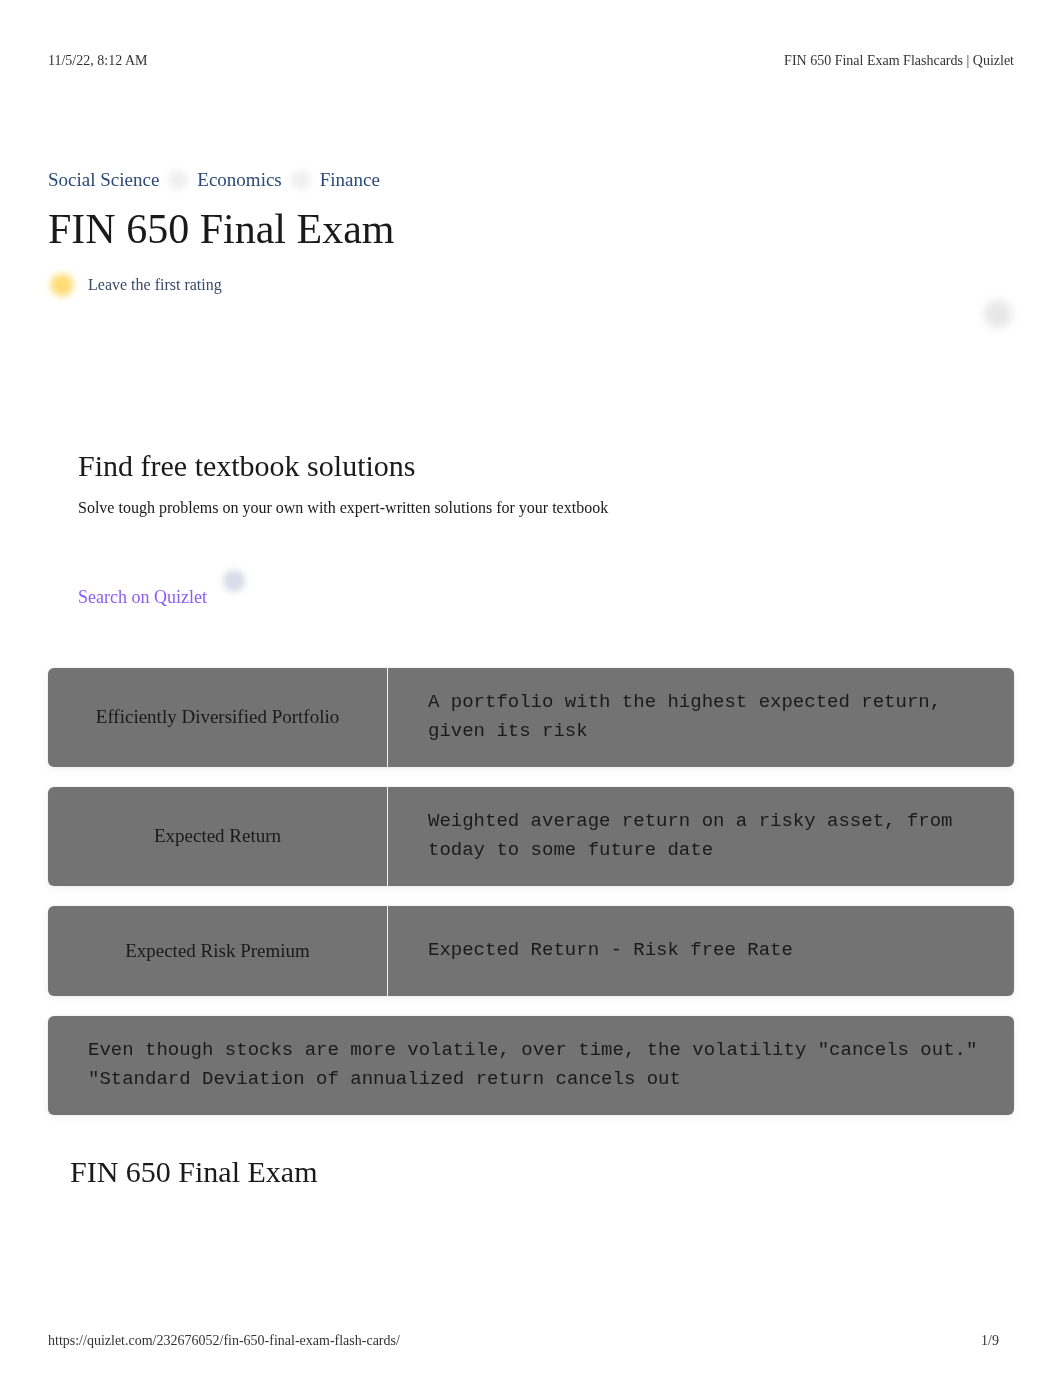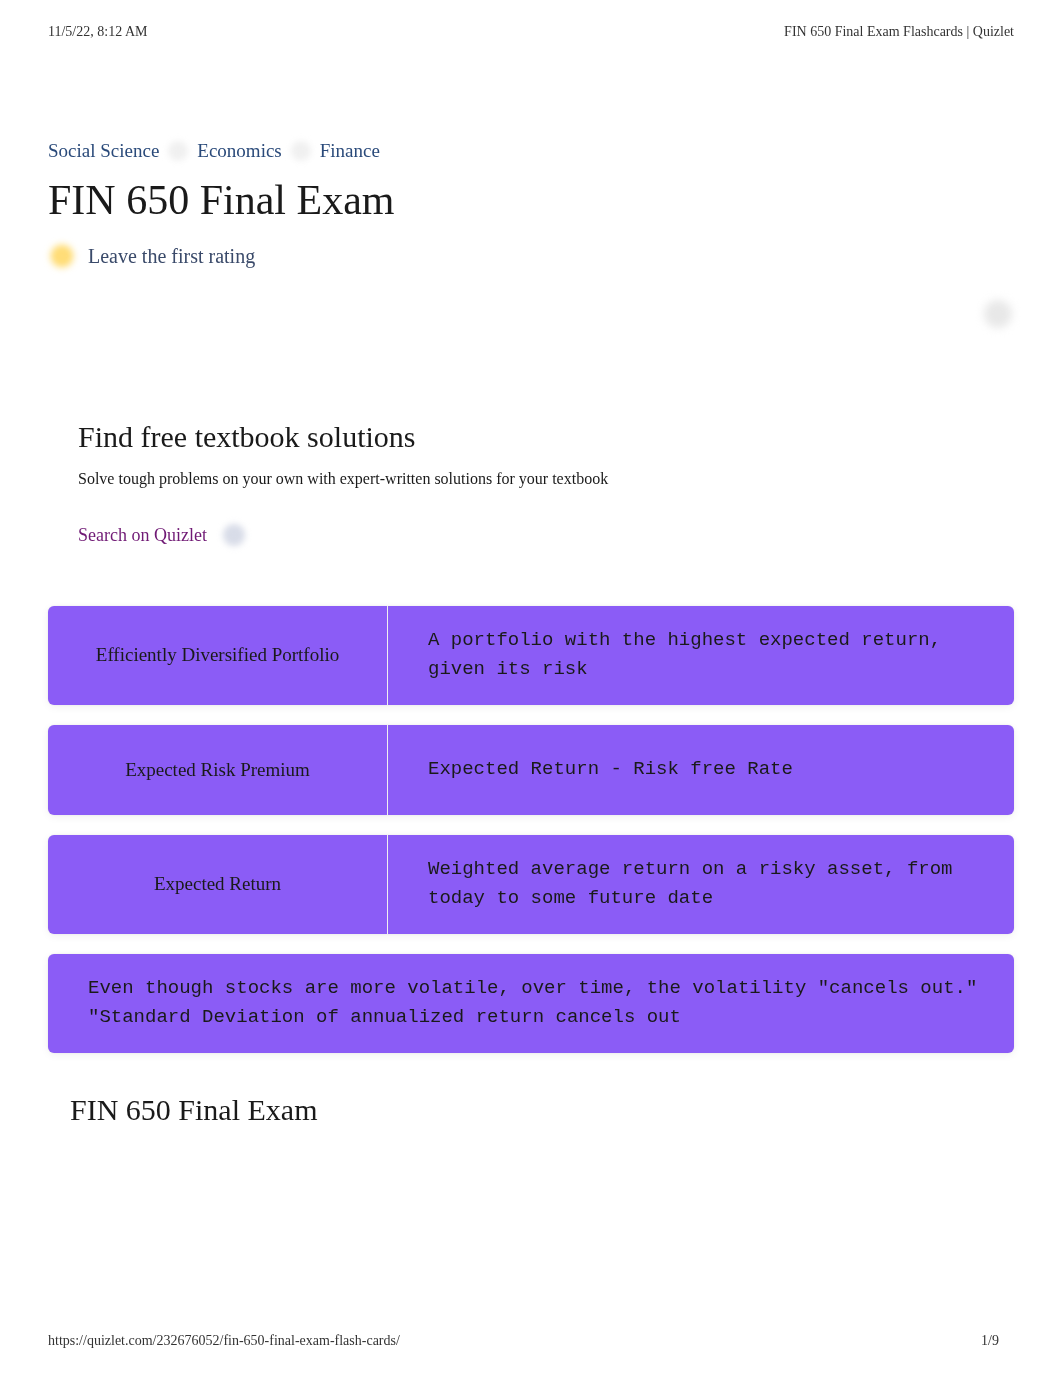--- a/index.html
+++ b/index.html
@@ -15,20 +15,21 @@
     position: relative;
     color: #1a1a1a;
   }
   .page-header {
     display: flex;
     justify-content: space-between;
     padding: 24px 48px 0 48px;
     font-size: 14px;
     color: #333;
     font-family: 'Times New Roman', serif;
+    margin-top: 29px;
   }
   .content {
     padding: 100px 48px 0 48px;
   }
   .breadcrumb {
     display: flex;
     align-items: center;
     gap: 9px;
     margin-bottom: 14px;
   }
@@ -60,21 +61,21 @@
   }
   .star-blur {
     width: 28px;
     height: 28px;
     border-radius: 50%;
     background: radial-gradient(circle, #ffe08a 0%, #ffd966 40%, rgba(255,217,102,0) 70%);
     filter: blur(3px);
   }
   .rating-text {
     color: #3a4a6a;
-    font-size: 20px;
+    font-size: 16px;
     font-family: Georgia, serif;
   }
   .top-right-blur {
     position: absolute;
     top: 300px;
     right: 50px;
     width: 28px;
     height: 28px;
     border-radius: 50%;
     background: #e8e8e8;
@@ -98,24 +99,25 @@
     margin-bottom: 36px;
     font-family: Georgia, serif;
     margin-top: 16px;
   }
   .promo-link-row {
     display: flex;
     align-items: center;
     gap: 16px;
   }
   .promo-link {
-    color: #701a75;
+    color: #8b5cf6;
     font-size: 18px;
     text-decoration: none;
     font-family: Georgia, serif;
+    margin-top: 34px;
   }
   .promo-link-blur {
     width: 22px;
     height: 22px;
     border-radius: 50%;
     background: #d8dce8;
     filter: blur(3px);
   }
   .terms-header {
     font-size: 22px;
@@ -125,21 +127,21 @@
     font-family: Georgia, serif;
   }
   .cards {
     display: flex;
     flex-direction: column;
     gap: 20px;
     margin-bottom: 40px;
   }
   .card {
     display: flex;
-    background: #8b5cf6;
+    background: #737373;
     border-radius: 6px;
     box-shadow: 0 2px 8px rgba(0,0,0,0.06), 0 0 2px rgba(0,0,0,0.08);
     min-height: 90px;
     overflow: hidden;
   }
   .card-term {
     width: 340px;
     flex-shrink: 0;
     display: flex;
     align-items: center;
@@ -217,26 +219,26 @@
     </div>
   </div>
 
 
   <div class="cards">
     <div class="card">
       <div class="card-term">Efficiently Diversified Portfolio</div>
       <div class="card-def">A portfolio with the highest expected return, given its risk</div>
     </div>
     <div class="card">
+      <div class="card-term">Expected Return</div>
+      <div class="card-def">Weighted average return on a risky asset, from today to some future date</div>
+    </div>
+    <div class="card">
       <div class="card-term">Expected Risk Premium</div>
       <div class="card-def">Expected Return - Risk free Rate</div>
-    </div>
-    <div class="card">
-      <div class="card-term">Expected Return</div>
-      <div class="card-def">Weighted average return on a risky asset, from today to some future date</div>
     </div>
     <div class="card">
       <div class="card-def">Even though stocks are more volatile, over time, the volatility "cancels out." "Standard Deviation of annualized return cancels out</div>
     </div>
   </div>
 
   <h2 class="bottom-title">FIN 650 Final Exam</h2>
 
 </div>
 

